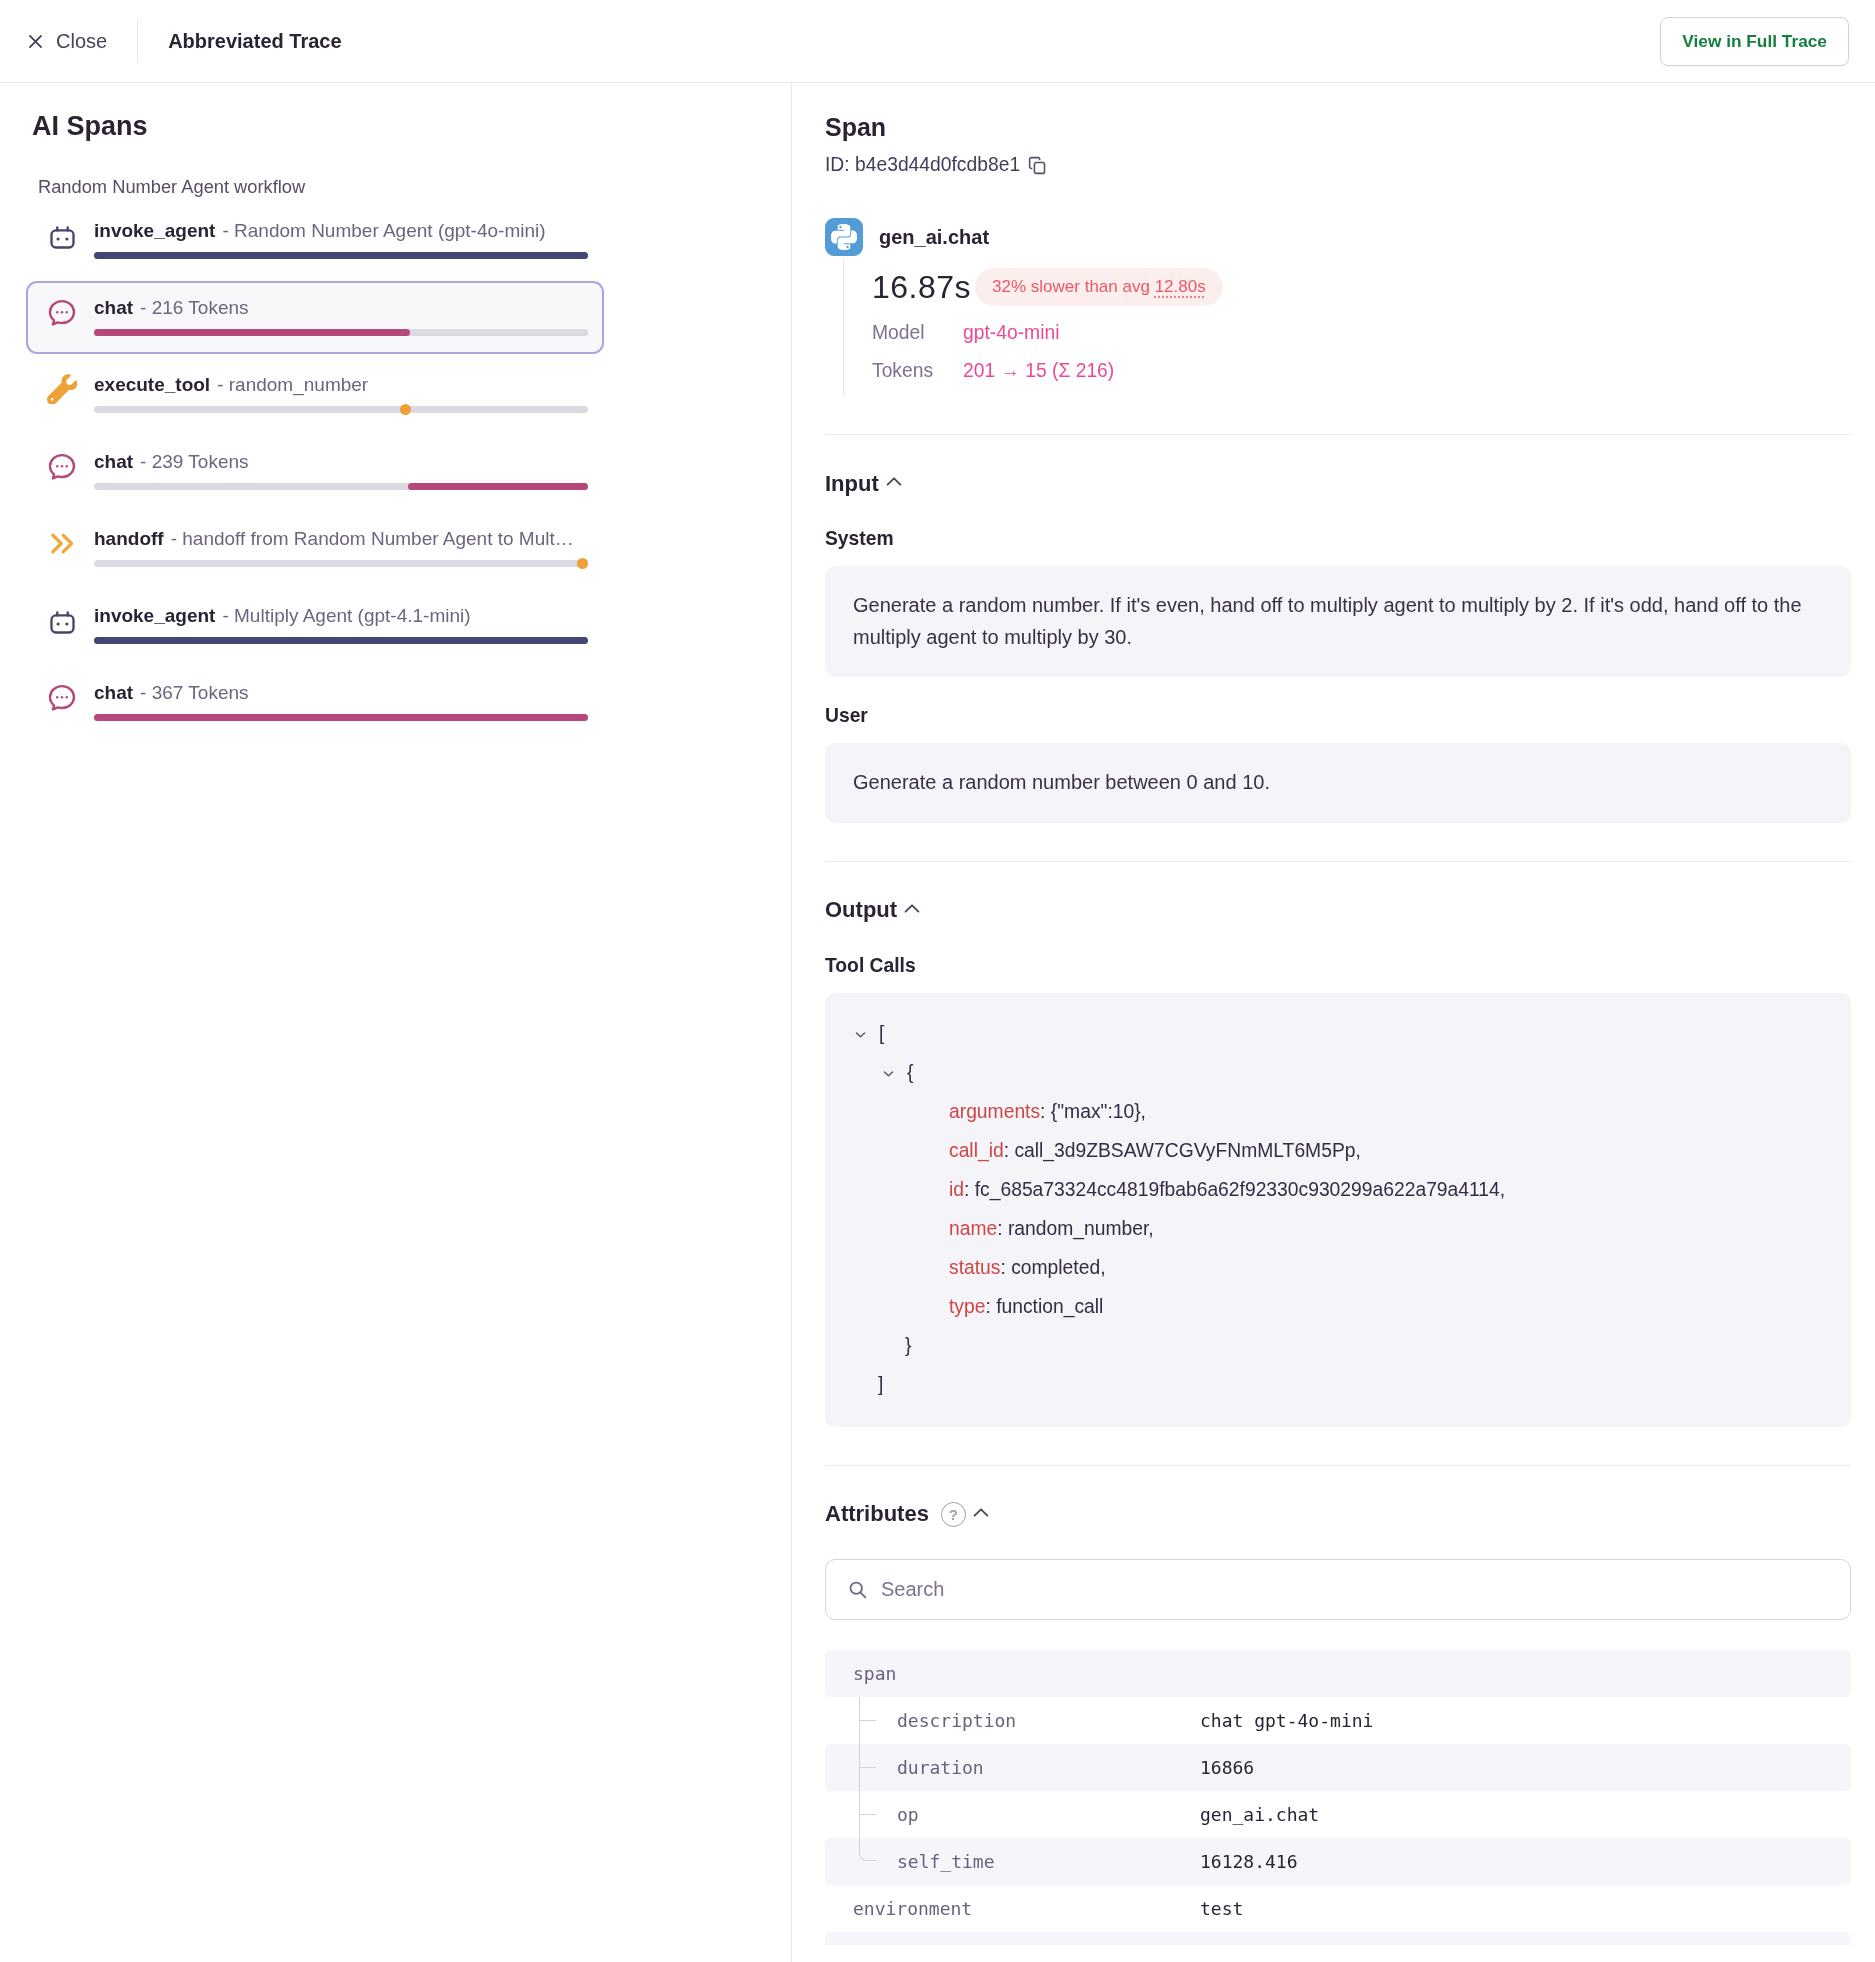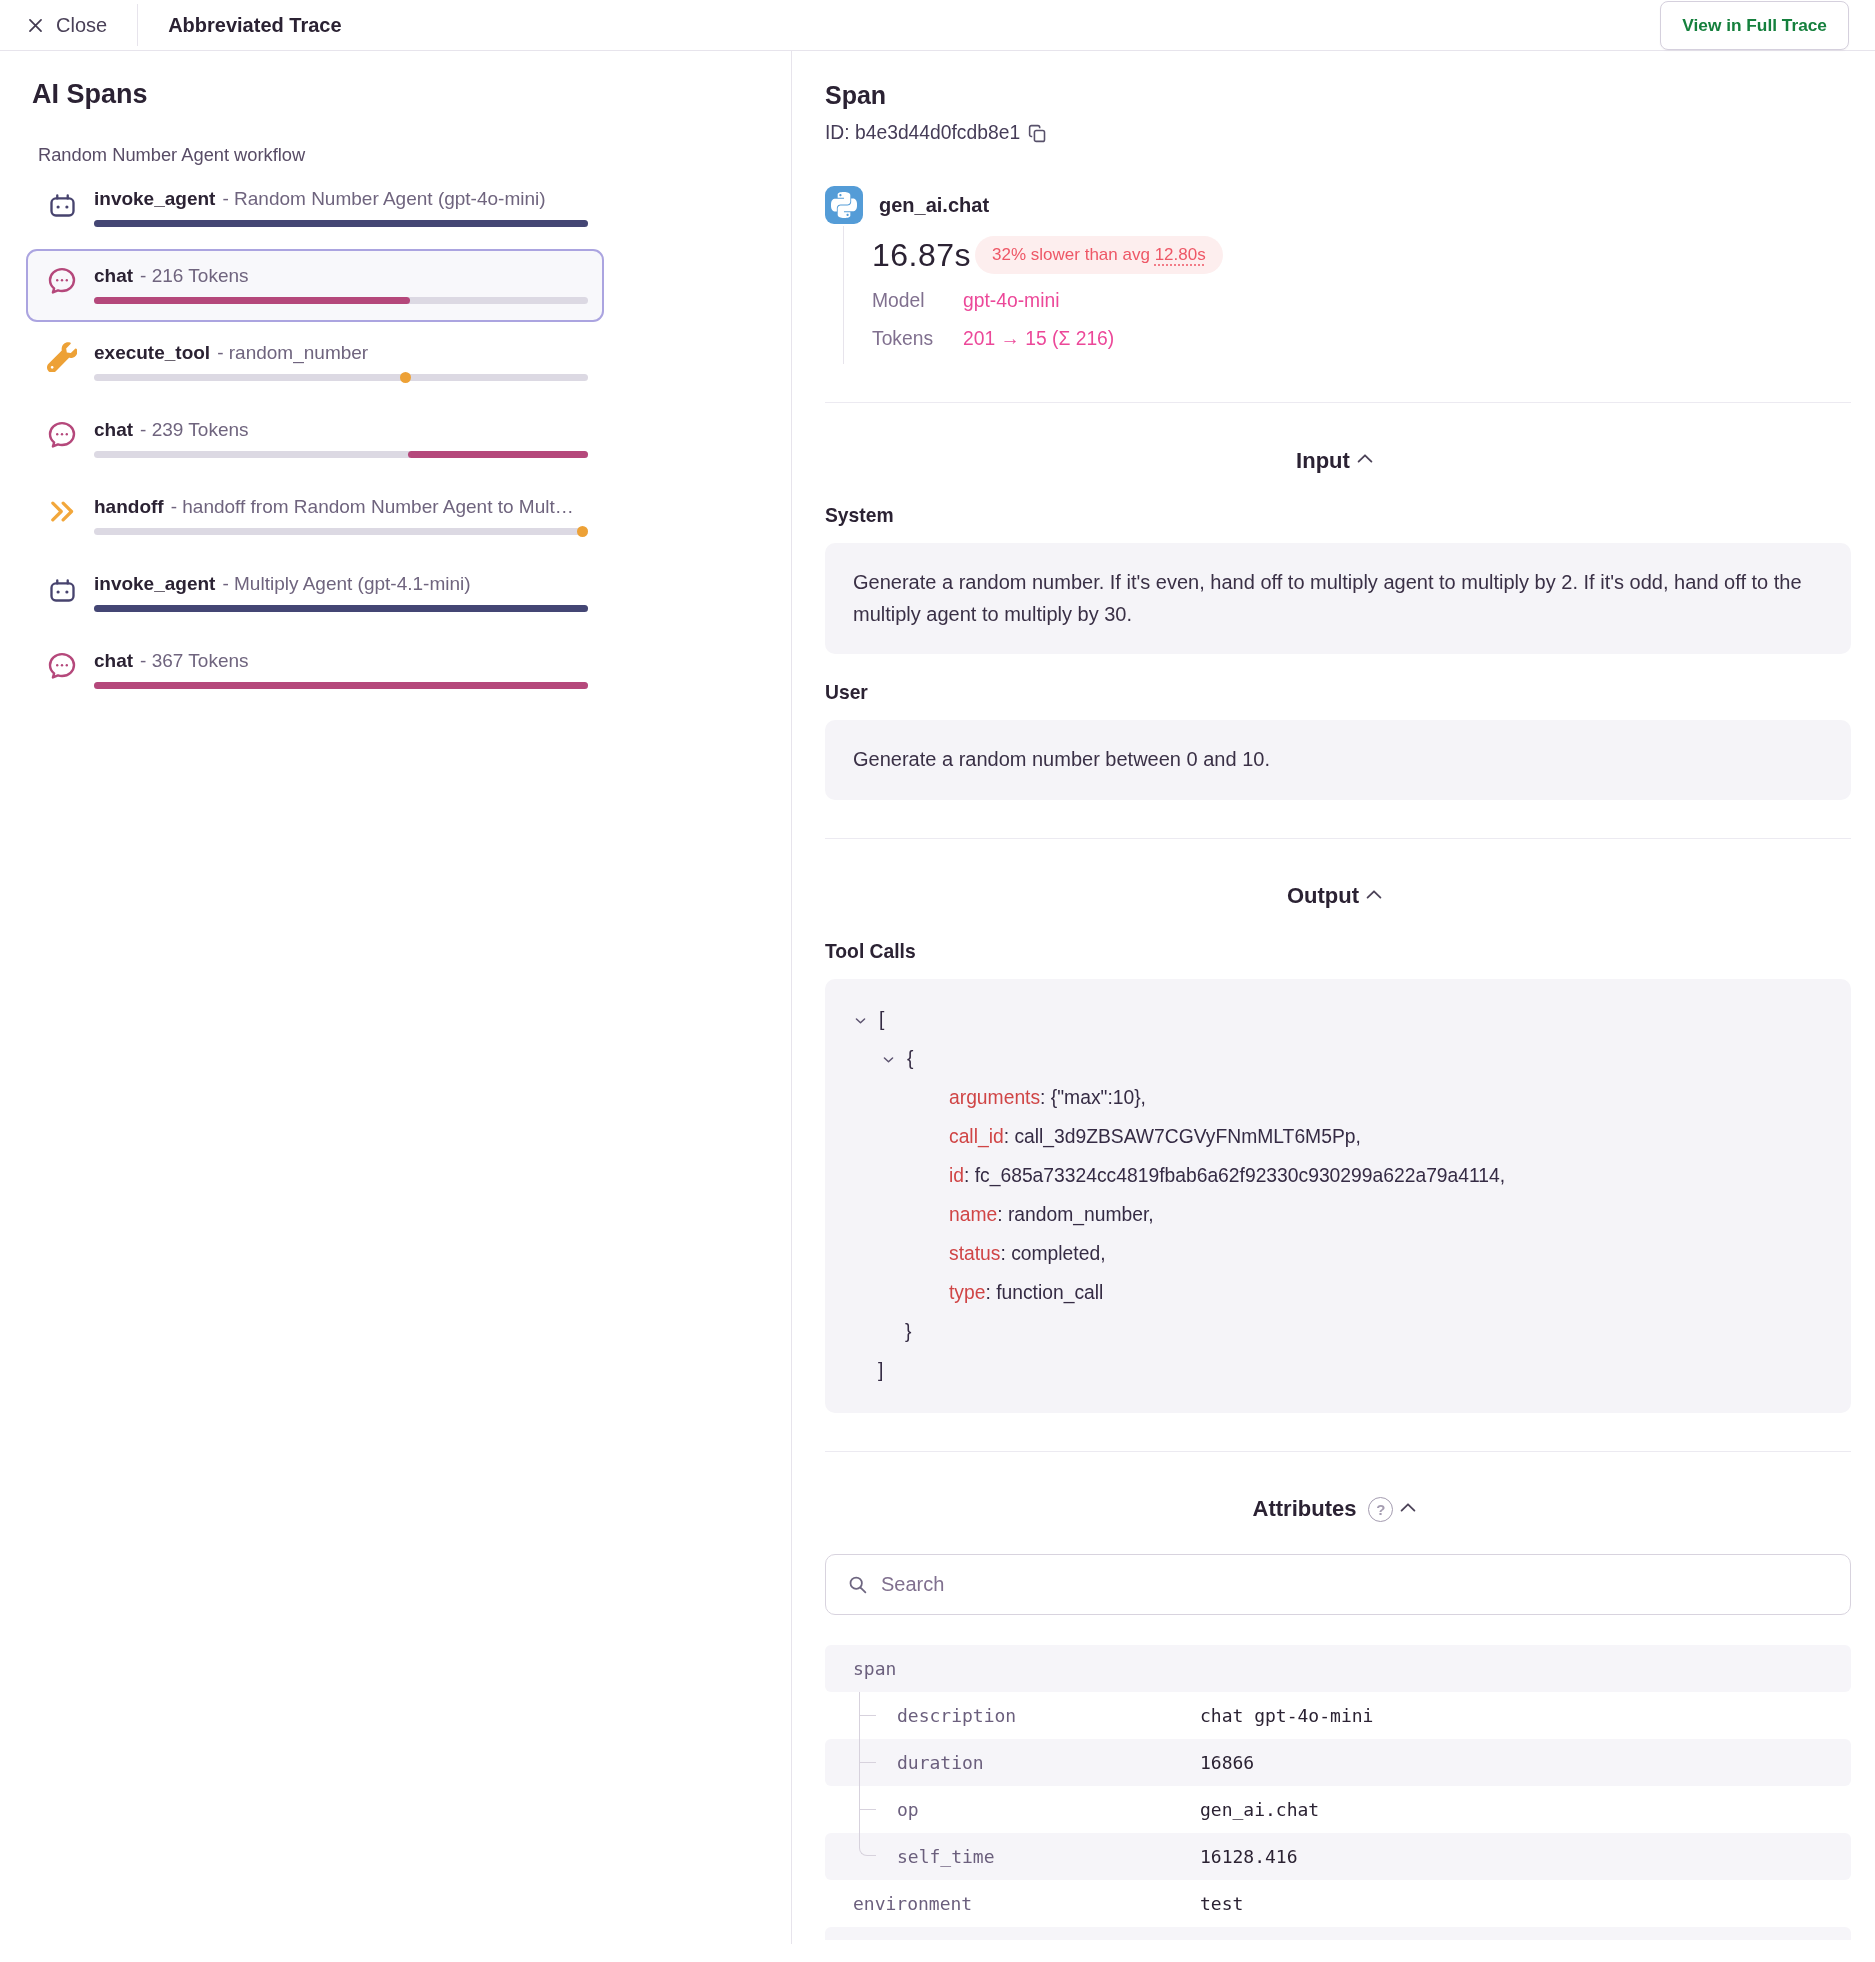--- a/index.html
+++ b/index.html
@@ -1,20 +1,20 @@
 <!DOCTYPE html>
 <html><head>
 <meta charset="utf-8">
 <style>
   * { margin:0; padding:0; box-sizing:border-box; }
   html,body { width:1875px; height:1962px; background:#fff; overflow:hidden; }
   body { font-family:"Liberation Sans","DejaVu Sans",sans-serif; color:#2b2233; }
 
   
-  .topbar { height:51px; display:flex; align-items:center; padding:0 26px; border-bottom:1px solid #e7e4ec; background:#fff; }
+  .topbar { height:83px; display:flex; align-items:center; padding:0 26px; border-bottom:1px solid #e7e4ec; background:#fff; }
   .close-btn { display:flex; align-items:center; gap:11px; font-size:20px; color:#4a4158; cursor:pointer; }
   .tb-divider { width:1px; height:42px; background:#e7e4ec; margin:0 30px; }
   .tb-title { font-size:20px; font-weight:700; color:#2b2233; }
   .tb-spacer { flex:1; }
   .view-full-btn { border:1px solid #d5d0dd; border-radius:8px; padding:13px 21px; font-size:17.3px; font-weight:700; color:#15803d; background:#fff; box-shadow:0 1px 2px rgba(43,34,51,.04); cursor:pointer; font-family:inherit; }
 
   .main { display:flex; height:1893px; }
 
   
   .left { flex:0 0 792px; width:792px; border-right:1px solid #e7e4ec; padding:28px 0 0 26px; }
@@ -43,21 +43,21 @@
   .dur-block { margin-left:18px; border-left:1px solid #e7e4ec; padding:10px 0 14px 28px; margin-top:2px; }
   .dur-row { display:flex; align-items:center; gap:4px; }
   .dur { font-size:32px; color:#2b2233; letter-spacing:0.5px; }
   .badge { background:#fdeeee; color:#ee5766; font-size:17px; padding:9px 17px; border-radius:22px; white-space:nowrap; }
   .badge .avg { text-decoration:underline dotted; text-underline-offset:5px; }
   .kv { display:flex; font-size:19.3px; margin-top:16px; align-items:baseline; }
   .kv .k { flex:0 0 91px; color:#80708f; }
   .kv .v { color:#ec4899; }
 
   .divider { height:1px; background:#eceaf1; margin-top:38px; }
-  .sec-head { display:flex; align-items:center; justify-content:center; margin-top:41px; }
+  .sec-head { display:flex; align-items:center; justify-content:flex-start; margin-top:32px; }
   .sec-title { font-size:22px; font-weight:700; display:flex; align-items:center; gap:12px; }
   .chev-btn { background:none; border:none; cursor:pointer; padding:4px; }
   .subhead { font-size:19.3px; font-weight:700; margin-top:28px; }
   .textbox { background:#f5f4f8; border-radius:10px; padding:24px 28px; font-size:20px; line-height:1.58; color:#3a3046; margin-top:16px; }
 
   .jsonbox { background:#f5f4f8; border-radius:10px; padding:22px 28px; margin-top:16px; font-size:19.3px; color:#352b44; }
   .jline { display:flex; align-items:center; min-height:39px; }
   .jline .jchev { margin-right:11px; display:inline-flex; }
   .ind1 { padding-left:28px; }
   .ind-close1 { padding-left:52px; }

